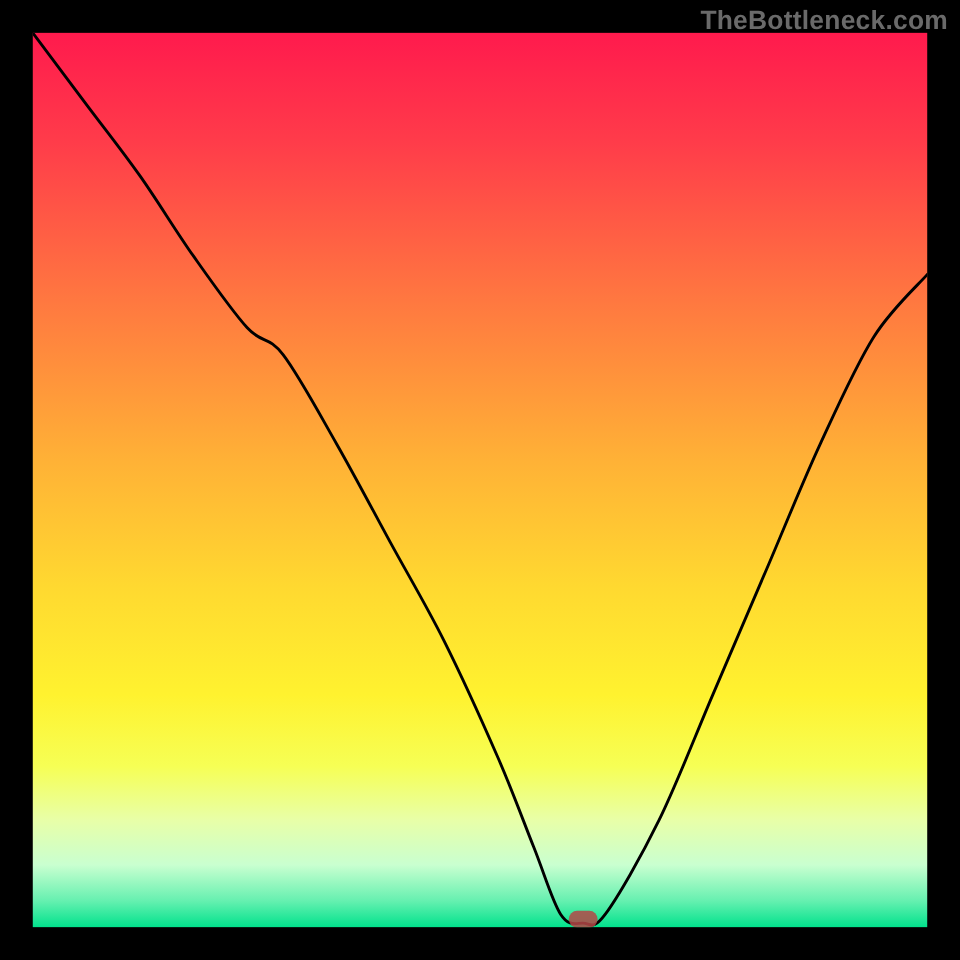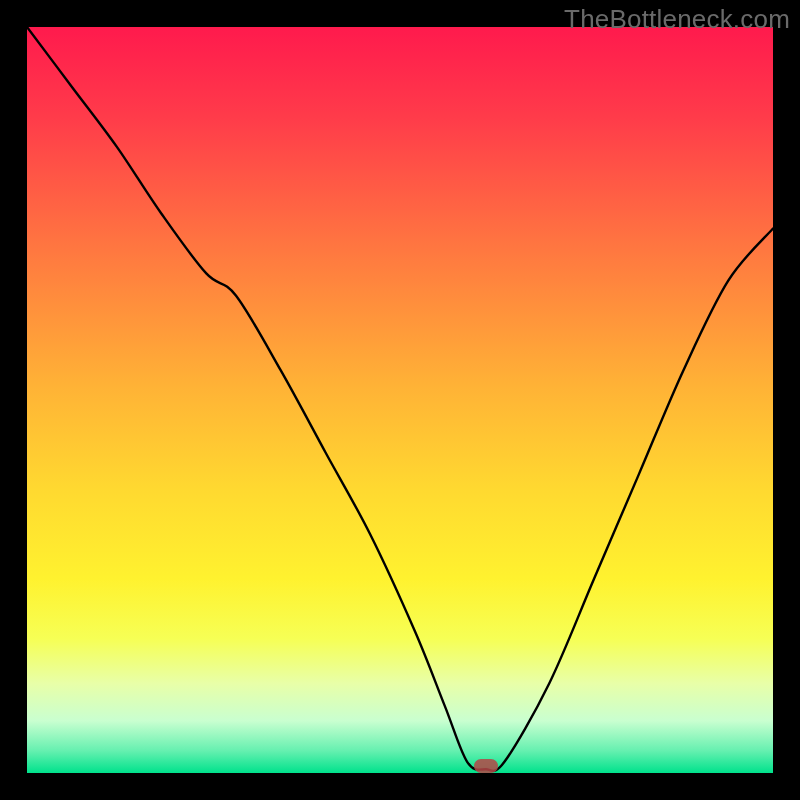--- a/index.html
+++ b/index.html
@@ -44,22 +44,22 @@
     height: 14px;
     border-radius: 7px;
     background: rgba(180, 70, 70, 0.85);
     transform: translate(-50%, -50%);
   }
   .watermark {
     position: absolute;
     top: 4px;
     right: 10px;
     font-family: Arial, Helvetica, sans-serif;
-    font-size: 26px;
-    font-weight: normal;
+    font-size: 22px;
+    font-weight: bold;
     color: #6a6a6a;
     letter-spacing: 0.2px;
   }
 </style>
 </head>
 <body>
 
 <div class="frame">
 
   <div class="plot-area">

